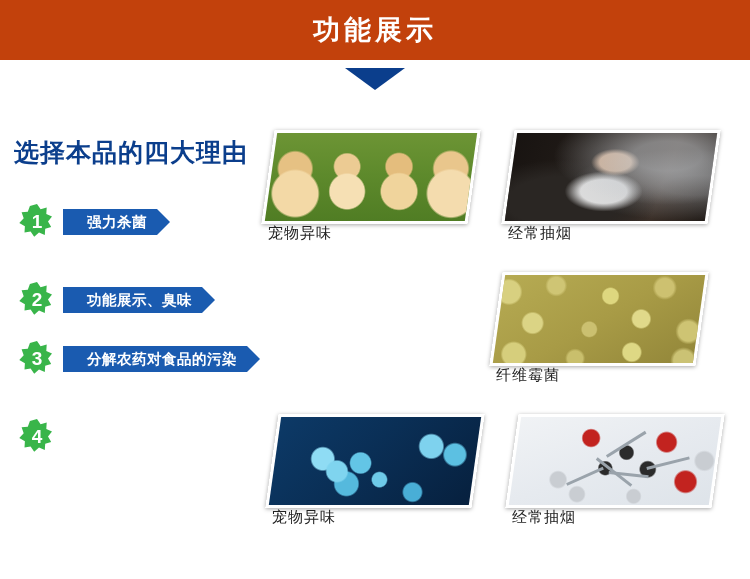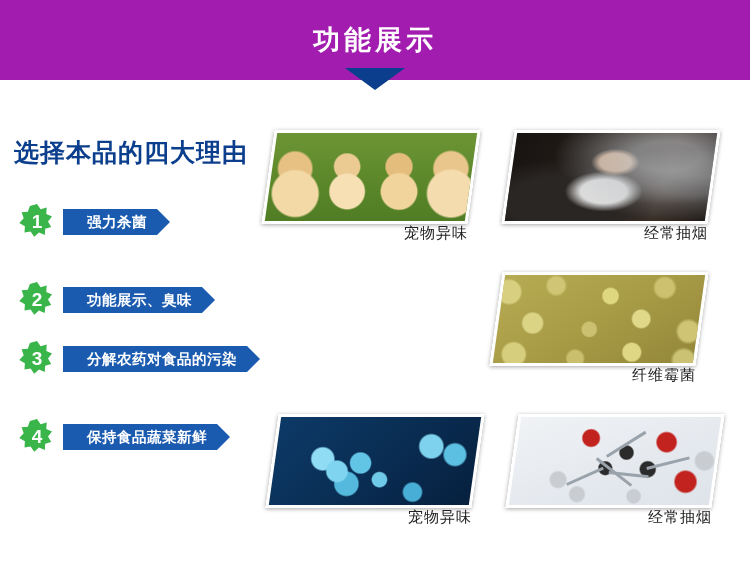--- a/index.html
+++ b/index.html
@@ -19,22 +19,22 @@
     width: 750px;
     height: 579px;
   }
 
   
   .banner {
     position: absolute;
     left: 0;
     top: 0;
     width: 750px;
-    height: 80px;
-    background: #a21caf;
+    height: 60px;
+    background: #c2410c;
     display: flex;
     align-items: center;
     justify-content: center;
   }
   .banner-title {
     color: #ffffff;
     font-size: 27px;
     font-weight: bold;
     letter-spacing: 4px;
   }
@@ -137,21 +137,21 @@
     position: absolute;
     left: -18px;
     top: -6px;
     width: 236px;
     height: 104px;
     transform: skewX(8deg);
   }
   .tile-caption {
     position: absolute;
     width: 200px;
-    text-align: right;
+    text-align: left;
     top: 94px;
     font-size: 15px;
     color: #222222;
     letter-spacing: 1px;
   }
 
   
   .t1 { left: 268px; top: 130px; }
   .t2 { left: 508px; top: 130px; }
   .t3 { left: 256px; top: 272px; }
@@ -282,21 +282,20 @@
     <div class="reason-ribbon">分解农药对食品的污染</div>
   </div>
 
   <div class="reason-row r4">
     <div class="star-badge">
       <svg viewBox="0 0 38 38" xmlns="http://www.w3.org/2000/svg">
         <polygon points="19,1 22.6,6.2 28.7,4.6 28.3,10.9 34,13.6 30,18.5 33.2,23.9 27.2,25.8 26.8,32.1 21,29.6 16.2,33.8 12.6,28.6 6.5,29.5 6.9,23.2 1.3,19.9 5.7,15.3 3.6,9.3 9.8,8.8 11.9,2.9" fill="#39b54a"></polygon>
       </svg>
       <span class="star-num">4</span>
     </div>
-    <div class="reason-ribbon">保持食品蔬菜新鲜</div>
   </div>
 
   <div class="tile t1">
     <div class="tile-frame">
       <div class="inner ph-puppies"></div>
     </div>
     <div class="tile-caption">宠物异味</div>
   </div>
 
   <div class="tile t2">

